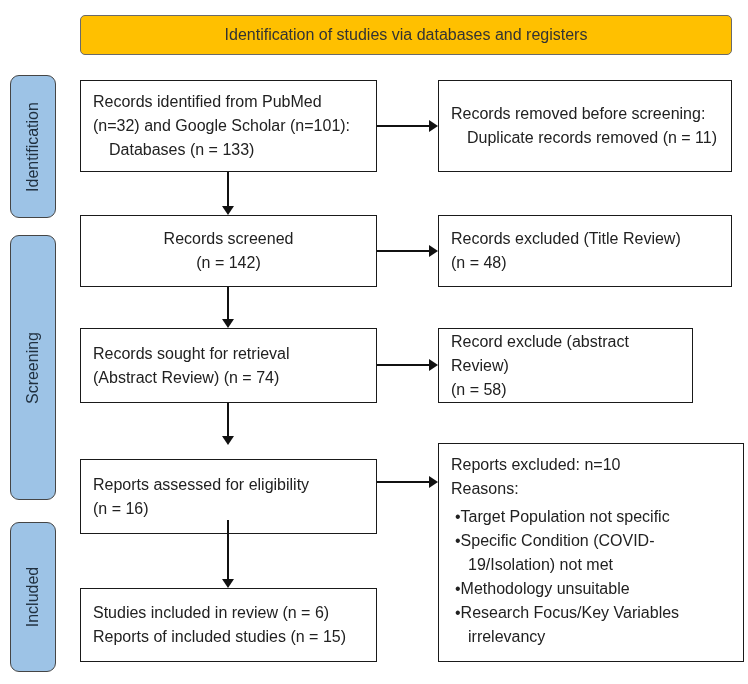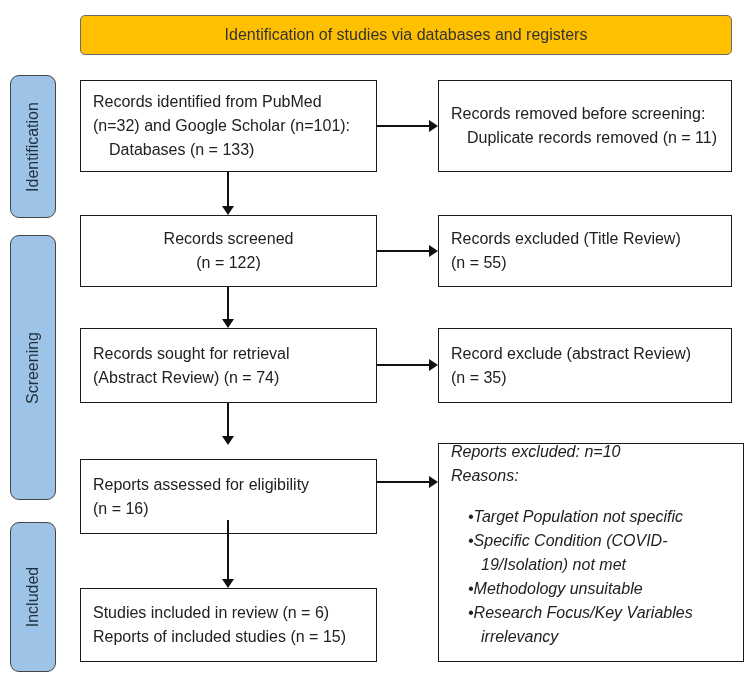--- a/index.html
+++ b/index.html
@@ -55,24 +55,24 @@
   .fbox .line { white-space: normal; }
   .fbox .indent { padding-left: 16px; }
 
   #box-records-identified { left: 80px;  top: 80px;  width: 297px; height: 92px; }
   #box-records-screened   { left: 80px;  top: 215px; width: 297px; height: 72px; text-align: center; }
   #box-records-retrieval  { left: 80px;  top: 328px; width: 297px; height: 75px; }
   #box-reports-assessed   { left: 80px;  top: 459px; width: 297px; height: 75px; }
   #box-studies-included   { left: 80px;  top: 588px; width: 297px; height: 74px; }
   #box-records-removed    { left: 438px; top: 80px;  width: 294px; height: 92px; }
   #box-excluded-title     { left: 438px; top: 215px; width: 294px; height: 72px; }
-  #box-excluded-abstract  { left: 438px; top: 328px; width: 294px; height: 75px; }
-  #box-reports-excluded   { left: 438px; top: 443px; width: 306px; height: 219px; font-style: italic; }
+  #box-excluded-abstract  { left: 438px; top: 328px; width: 255px; height: 75px; }
+  #box-reports-excluded   { left: 438px; top: 443px; width: 306px; height: 219px; }
 
-  .bullets { margin: 17px; padding: 0; list-style: none; }
+  .bullets { margin: 4px; padding: 0; list-style: none; }
   .bullets li { padding-left: 13px; text-indent: -13px; }
   .bullets li::before { content: "\2022 "; }
 
   .vline  { position: absolute; width: 2px; background: #111111; }
   .hline  { position: absolute; height: 2px; background: #111111; }
   .head-down {
     position: absolute; width: 0; height: 0;
     border-left: 6px solid transparent;
     border-right: 6px solid transparent;
     border-top: 9px solid #111111;
@@ -102,21 +102,21 @@
   </div>
 
   <div class="fbox" id="box-records-identified">
     <div class="line">Records identified from PubMed</div>
     <div class="line">(n=32) and Google Scholar (n=101):</div>
     <div class="line indent">Databases (n = 133)</div>
   </div>
 
   <div class="fbox" id="box-records-screened">
     <div class="line">Records screened</div>
-    <div class="line">(n = 122)</div>
+    <div class="line">(n = 142)</div>
   </div>
 
   <div class="fbox" id="box-records-retrieval">
     <div class="line">Records sought for retrieval</div>
     <div class="line">(Abstract Review) (n = 74)</div>
   </div>
 
   <div class="fbox" id="box-reports-assessed">
     <div class="line">Reports assessed for eligibility</div>
     <div class="line">(n = 16)</div>
@@ -127,26 +127,26 @@
     <div class="line">Reports of included studies (n = 15)</div>
   </div>
 
   <div class="fbox" id="box-records-removed">
     <div class="line">Records removed before screening:</div>
     <div class="line indent">Duplicate records removed (n = 11)</div>
   </div>
 
   <div class="fbox" id="box-excluded-title">
     <div class="line">Records excluded (Title Review)</div>
-    <div class="line">(n = 55)</div>
+    <div class="line">(n = 48)</div>
   </div>
 
   <div class="fbox" id="box-excluded-abstract">
     <div class="line">Record exclude (abstract Review)</div>
-    <div class="line">(n = 35)</div>
+    <div class="line">(n = 58)</div>
   </div>
 
   <div class="fbox" id="box-reports-excluded">
     <div class="line">Reports excluded: n=10</div>
     <div class="line">Reasons:</div>
     <ul class="bullets">
       <li>Target Population not specific</li>
       <li>Specific Condition (COVID-19/Isolation) not met</li>
       <li>Methodology unsuitable</li>
       <li>Research Focus/Key Variables irrelevancy</li>

